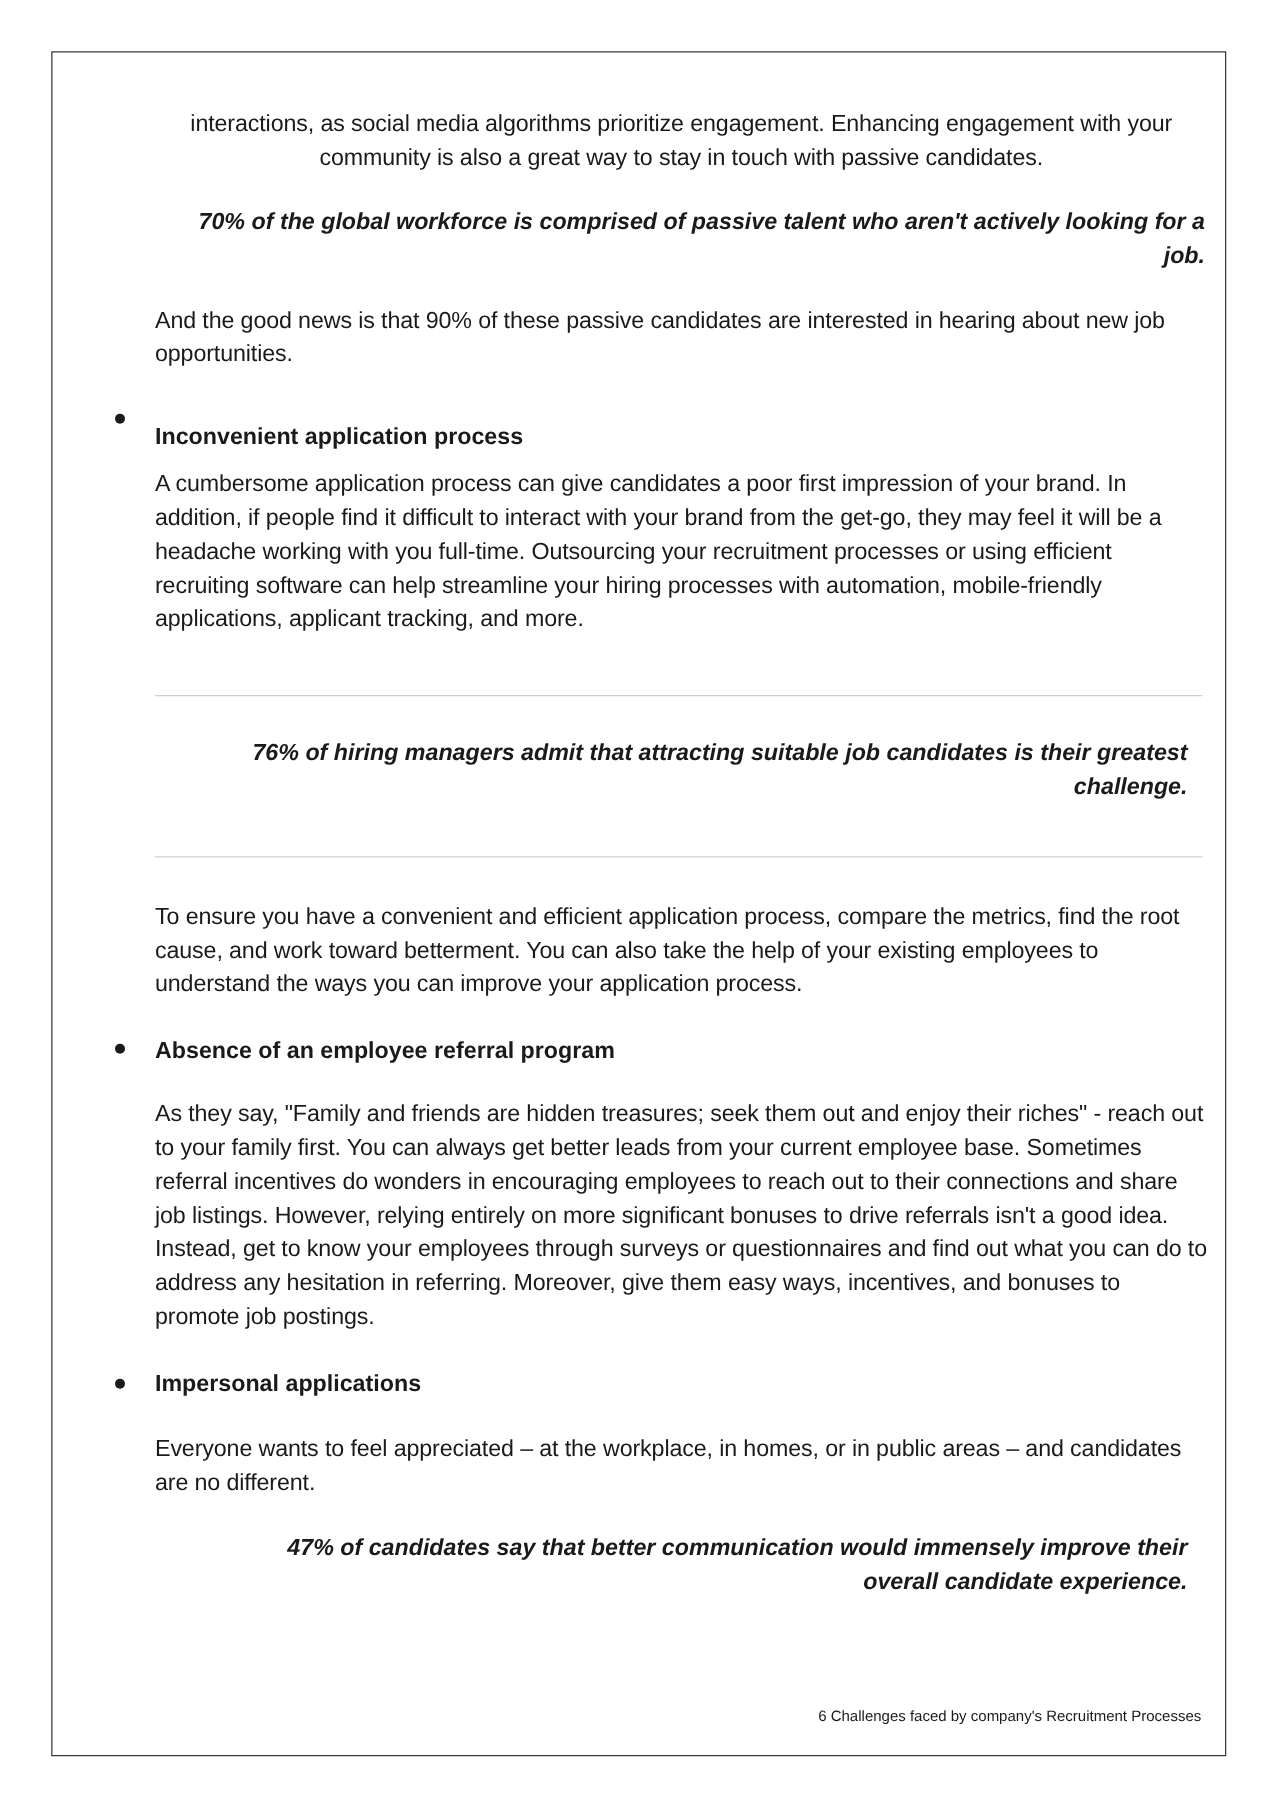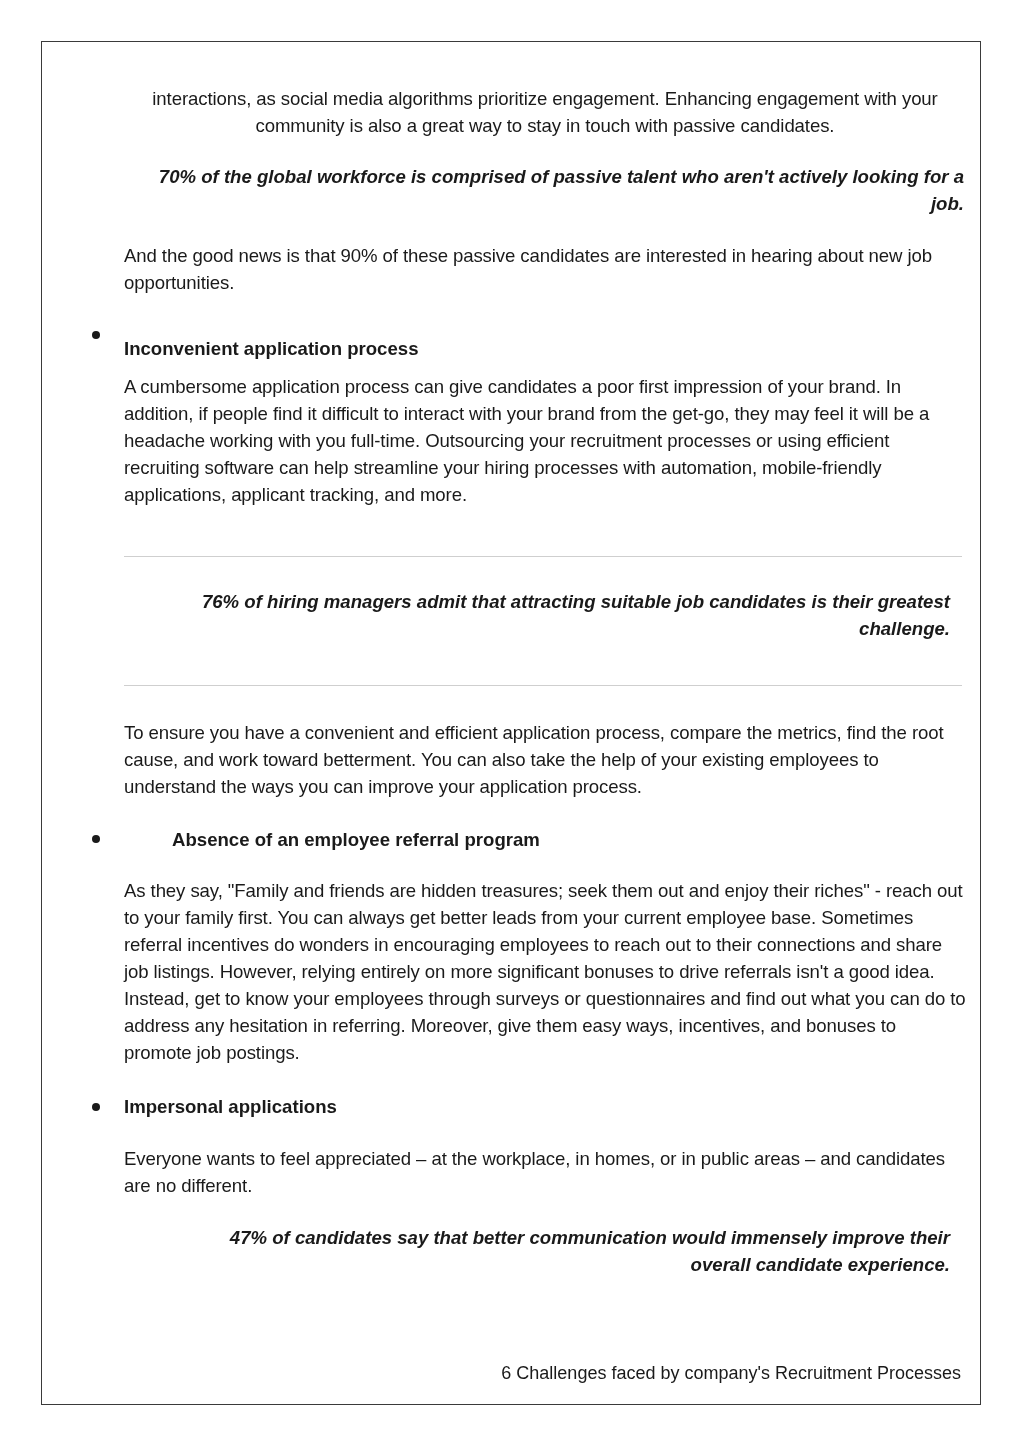--- a/index.html
+++ b/index.html
@@ -3,21 +3,21 @@
 <meta charset="utf-8">
 <style>
   html, body { margin: 0; padding: 0; background: #ffffff; }
   body { width: 1023px; height: 1447px; position: relative; font-family: "Liberation Sans", sans-serif; color: #1a1a1a; }
   .page-frame { position: absolute; left: 41px; top: 41px; width: 940px; height: 1364px; border: 1px solid #3a3a3a; box-sizing: border-box; }
   .para { position: absolute; left: 124px; width: 842px; font-size: 18.6px; line-height: 27px; margin: 0; letter-spacing: -0.1px; }
   .quote { position: absolute; left: 124px; width: 840px; font-size: 18.6px; line-height: 27px; font-weight: bold; font-style: italic; text-align: right; margin: 0; }
   .heading { position: absolute; left: 124px; font-size: 18.6px; line-height: 27px; font-weight: bold; margin: 0; }
   .bullet { position: absolute; left: 92px; width: 8px; height: 8px; border-radius: 50%; background: #1a1a1a; }
   .rule { position: absolute; left: 124px; width: 838px; height: 1px; background: #cfcfcf; }
-  .footer { position: absolute; right: 62px; top: 1362px; font-size: 18px; line-height: 22px; color: #1a1a1a; }
+  .footer { position: absolute; right: 62px; top: 1362px; font-size: 12px; line-height: 22px; color: #1a1a1a; }
 </style>
 </head>
 <body>
 
 <div class="page-frame"></div>
 
 <p class="para" style="top:85px;text-align:center;">interactions, as social media algorithms prioritize engagement. Enhancing engagement with your community is also a great way to stay in touch with passive candidates.</p>
 
 <p class="quote" style="top:163px; left:124px; width:840px;">70% of the global workforce is comprised of passive talent who aren't actively looking for a job.</p>
 
@@ -30,21 +30,21 @@
 
 <div class="rule" style="top:556px;"></div>
 
 <p class="quote" style="top:588px; left:130px; width:820px;">76% of hiring managers admit that attracting suitable job candidates is their greatest challenge.</p>
 
 <div class="rule" style="top:685px;"></div>
 
 <p class="para" style="top:719px;">To ensure you have a convenient and efficient application process, compare the metrics, find the root cause, and work toward betterment. You can also take the help of your existing employees to understand the ways you can improve your application process.</p>
 
 <span class="bullet" style="top:835px;"></span>
-<p class="heading" style="top:826px;margin-left:48px;">Absence of an employee referral program</p>
+<p class="heading" style="top:826px;">Absence of an employee referral program</p>
 
 <p class="para" style="top:877px;">As they say, "Family and friends are hidden treasures; seek them out and enjoy their riches" - reach out to your family first. You can always get better leads from your current employee base. Sometimes referral incentives do wonders in encouraging employees to reach out to their connections and share job listings. However, relying entirely on more significant bonuses to drive referrals isn't a good idea. Instead, get to know your employees through surveys or questionnaires and find out what you can do to address any hesitation in referring. Moreover, give them easy ways, incentives, and bonuses to promote job postings.</p>
 
 <span class="bullet" style="top:1103px;"></span>
 <p class="heading" style="top:1093px;">Impersonal applications</p>
 
 <p class="para" style="top:1145px;">Everyone wants to feel appreciated – at the workplace, in homes, or in public areas – and candidates are no different.</p>
 
 <p class="quote" style="top:1224px; left:170px; width:780px;">47% of candidates say that better communication would immensely improve their overall candidate experience.</p>
 

